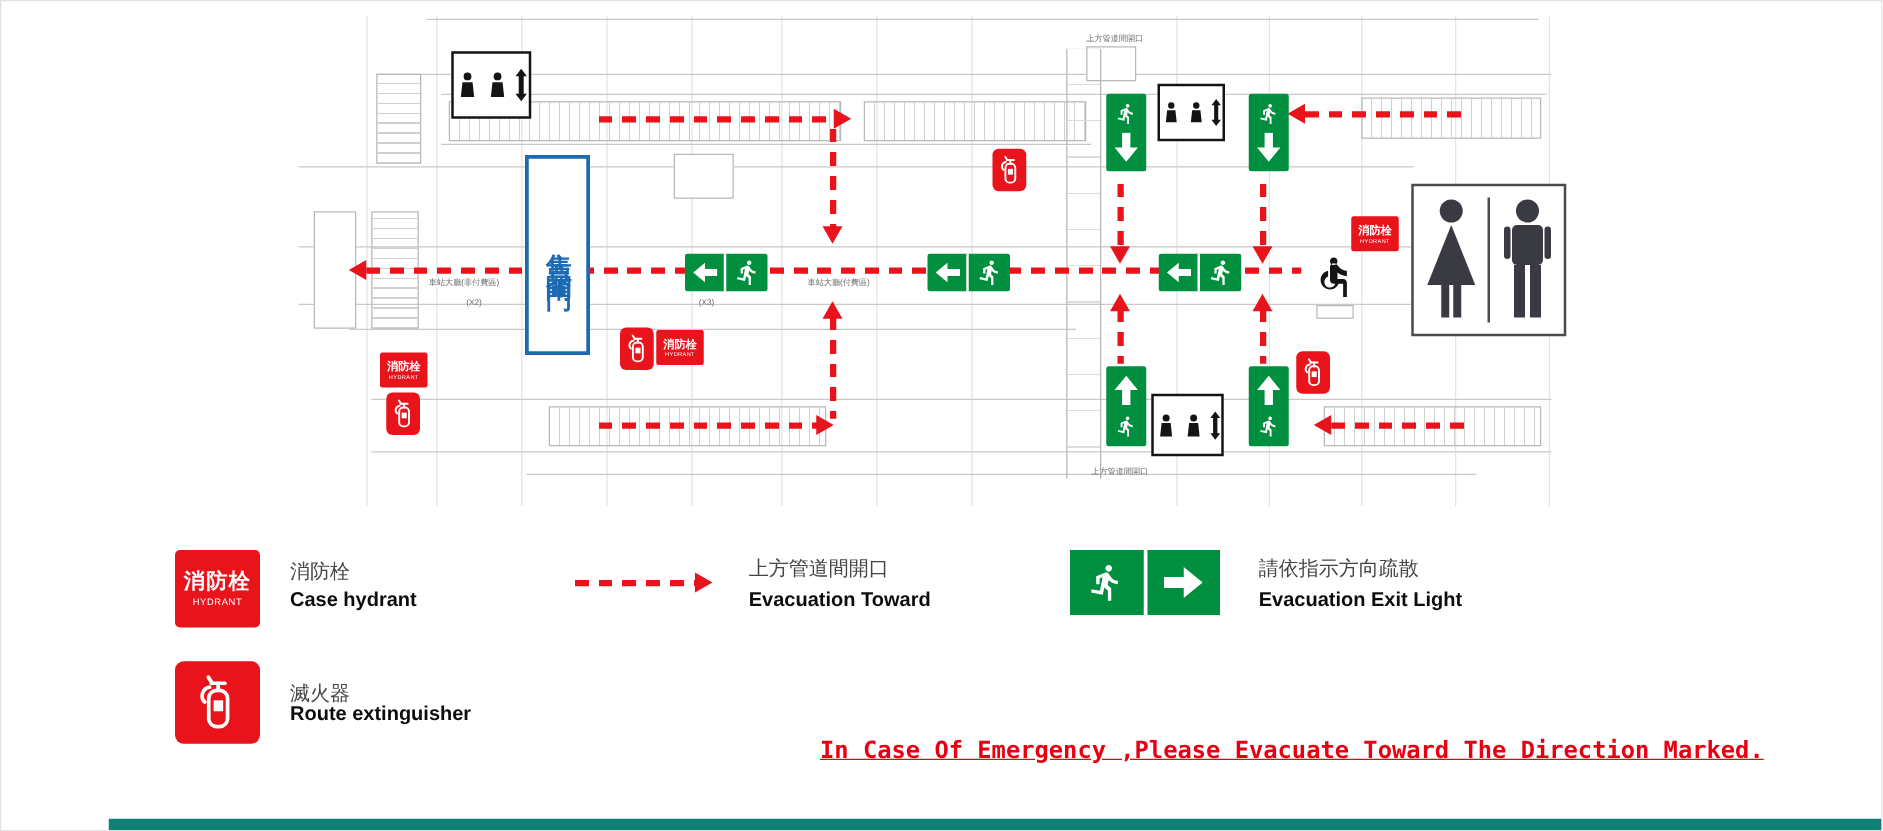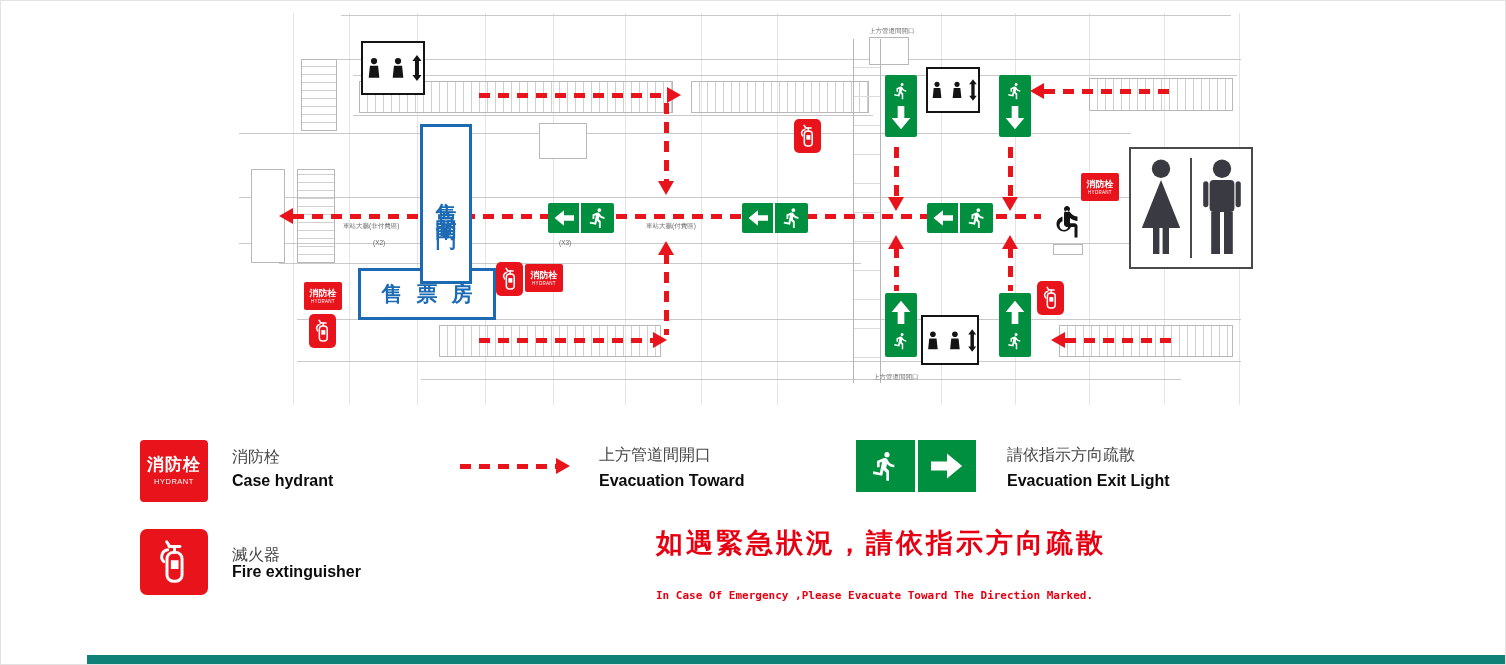--- a/index.html
+++ b/index.html
@@ -70,21 +70,21 @@
 
   
   .lg-zh{position:absolute;font-size:16px;color:#454545;}
   .lg-en{position:absolute;font-size:16px;font-weight:bold;color:#0c0c0c;}
   .exitlight{position:absolute;background:var(--green);display:flex;align-items:center;
              justify-content:space-evenly;z-index:3;}
   .exitlight svg{fill:#fff;display:block;}
   .notice-zh{position:absolute;font-family:"DejaVu Serif","Liberation Serif",serif;font-weight:bold;
              font-size:27px;letter-spacing:3px;color:var(--notice_red);white-space:nowrap;}
   .notice-en{position:absolute;font-family:"DejaVu Sans Mono","Liberation Mono",monospace;font-weight:bold;
-             font-size:11px;color:var(--notice_red);white-space:nowrap;}
+             font-size:19px;color:var(--notice_red);white-space:nowrap;text-decoration:underline;}
   .tealbar{position:absolute;background:var(--teal);}
 </style>
 </head>
 <body>
 
 <svg width="0" height="0" style="position:absolute" aria-hidden="true">
   <symbol id="runner" viewBox="0 0 24 24">
       <path d="M13.49 5.48c1.1 0 2-.9 2-2s-.9-2-2-2-2 .9-2 2 .9 2 2 2zm-3.6 13.9l1-4.4 2.1 2v6h2v-7.5l-2.1-2 .6-3c1.3 1.5 3.3 2.5 5.5 2.5v-2c-1.9 0-3.5-1-4.3-2.4l-1-1.6c-.4-.6-1-1-1.7-1-.3 0-.5.1-.8.1l-5.2 2.2v4.7h2v-3.4l1.8-.7-1.6 8.1-4.9-1-.4 2 7 1.4z"></path>
     </symbol>
   <symbol id="sarrow" viewBox="0 0 18 18">
@@ -345,23 +345,20 @@
   <div class="wcbox" style="left:1128px;top:146px;width:124px;height:122px">
     <svg width="52" height="100">
         <use href="#woman"></use>
       </svg>
     <div class="div"></div>
     <svg width="52" height="100">
         <use href="#man"></use>
       </svg>
   </div>
 
-  <div class="bluebox htext" style="left:357px;top:267px;width:138px;height:52px">
-    <span>售票房</span>
-  </div>
   <div class="bluebox vtext" style="left:419px;top:123px;width:52px;height:160px">
     <span>售票閘門</span>
   </div>
 
   <div class="hyd big" style="left:139px;top:439px;width:68px;height:62px">
     <span class="t">消防栓</span>
     <span class="s">HYDRANT</span>
   </div>
   <span class="lg-zh" style="left:231px;top:446px">消防栓</span>
   <span class="lg-en" style="left:231px;top:471px">Case hydrant</span>
@@ -382,20 +379,19 @@
   </div>
   <span class="lg-zh" style="left:1006px;top:444px">請依指示方向疏散</span>
   <span class="lg-en" style="left:1006px;top:471px">Evacuation Exit Light</span>
 
   <div class="ext" style="left:139px;top:528px;width:68px;height:66px;border-radius:7px">
     <svg width="42" height="54">
         <use href="#extg"></use>
       </svg>
   </div>
   <span class="lg-zh" style="left:231px;top:544px">滅火器</span>
-  <span class="lg-en" style="left:231px;top:562px">Fire extinguisher</span>
-
-  <span class="notice-zh" style="left:655px;top:524px">如遇緊急狀況，請依指示方向疏散</span>
+  <span class="lg-en" style="left:231px;top:562px">Route extinguisher</span>
+
   <span class="notice-en" style="left:655px;top:588px">In Case Of Emergency ,Please Evacuate Toward The Direction Marked.</span>
 
   <div class="tealbar" style="left:86px;top:654px;width:1420px;height:11px"></div>
 
 </div>
 
 </body></html>

